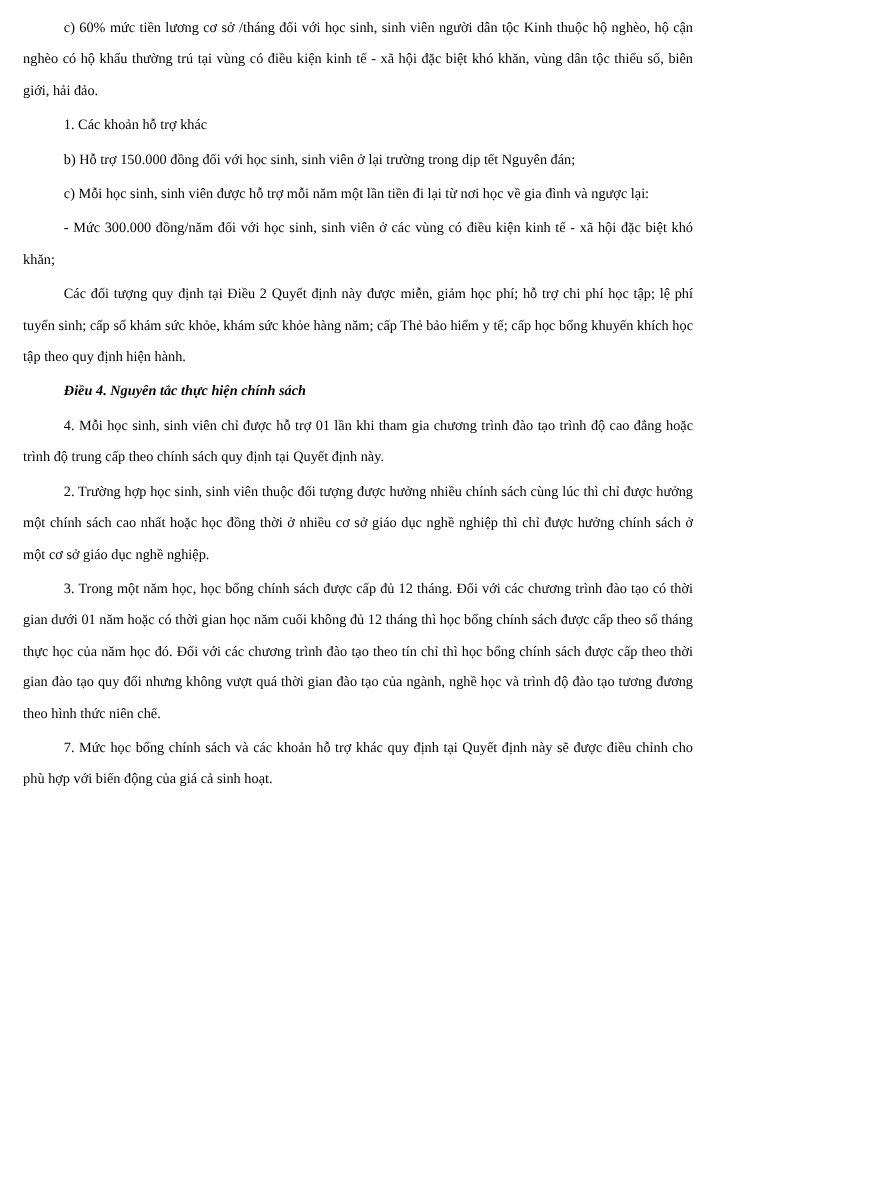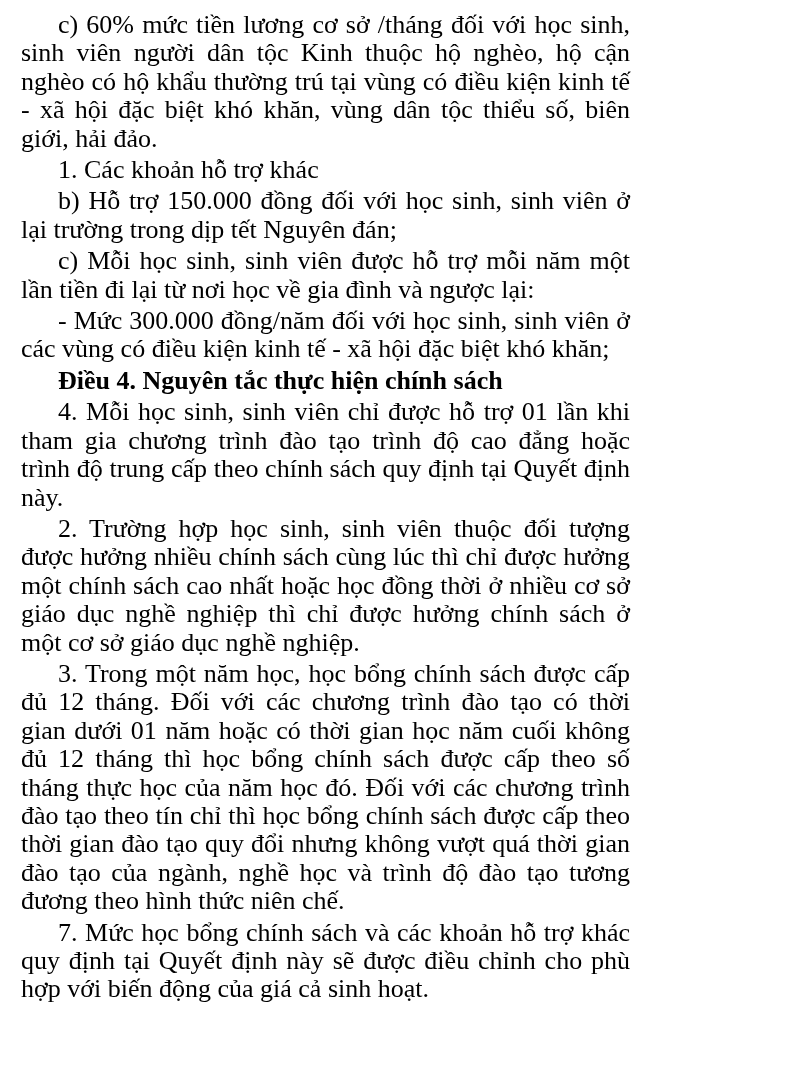--- a/index.html
+++ b/index.html
@@ -8,40 +8,42 @@
     background: #ffffff;
   }
   .page {
     width: 664px;
     min-height: 1071px;
     box-sizing: border-box;
     background: #ffffff;
     color: #000000;
     padding: 11px 34px 10px 21px;
     font-family: "Liberation Serif", "DejaVu Serif", serif;
-    font-size: 26px;
+    font-size: 13px;
     line-height: 28.4px;
   }
   .page p {
     margin: 0 0 3px 0;
     text-indent: 37px;
     text-align: justify;
     text-justify: inter-word;
   }
   .page p.bold {
     font-weight: bold;
+    font-style: italic;
   }
 </style>
 </head>
 <body>
 
 <div class="page">
   <p>c) 60% mức tiền lương cơ sở /tháng đối với học sinh, sinh viên người dân tộc Kinh thuộc hộ nghèo, hộ cận nghèo có hộ khẩu thường trú tại vùng có điều kiện kinh tế - xã hội đặc biệt khó khăn, vùng dân tộc thiểu số, biên giới, hải đảo.</p>
   <p>1. Các khoản hỗ trợ khác</p>
   <p>b) Hỗ trợ 150.000 đồng đối với học sinh, sinh viên ở lại trường trong dịp tết Nguyên đán;</p>
   <p>c) Mỗi học sinh, sinh viên được hỗ trợ mỗi năm một lần tiền đi lại từ nơi học về gia đình và ngược lại:</p>
   <p>- Mức 300.000 đồng/năm đối với học sinh, sinh viên ở các vùng có điều kiện kinh tế - xã hội đặc biệt khó khăn;</p>
+  <p>Các đối tượng quy định tại Điều 2 Quyết định này được miễn, giảm học phí; hỗ trợ chi phí học tập; lệ phí tuyển sinh; cấp sổ khám sức khỏe, khám sức khỏe hàng năm; cấp Thẻ bảo hiểm y tế; cấp học bổng khuyến khích học tập theo quy định hiện hành.</p>
   <p class="bold">Điều 4. Nguyên tắc thực hiện chính sách</p>
   <p>4. Mỗi học sinh, sinh viên chỉ được hỗ trợ 01 lần khi tham gia chương trình đào tạo trình độ cao đẳng hoặc trình độ trung cấp theo chính sách quy định tại Quyết định này.</p>
   <p>2. Trường hợp học sinh, sinh viên thuộc đối tượng được hưởng nhiều chính sách cùng lúc thì chỉ được hưởng một chính sách cao nhất hoặc học đồng thời ở nhiều cơ sở giáo dục nghề nghiệp thì chỉ được hưởng chính sách ở một cơ sở giáo dục nghề nghiệp.</p>
   <p>3. Trong một năm học, học bổng chính sách được cấp đủ 12 tháng. Đối với các chương trình đào tạo có thời gian dưới 01 năm hoặc có thời gian học năm cuối không đủ 12 tháng thì học bổng chính sách được cấp theo số tháng thực học của năm học đó. Đối với các chương trình đào tạo theo tín chỉ thì học bổng chính sách được cấp theo thời gian đào tạo quy đổi nhưng không vượt quá thời gian đào tạo của ngành, nghề học và trình độ đào tạo tương đương theo hình thức niên chế.</p>
   <p>7. Mức học bổng chính sách và các khoản hỗ trợ khác quy định tại Quyết định này sẽ được điều chỉnh cho phù hợp với biến động của giá cả sinh hoạt.</p>
 </div>
 
 </body></html>

